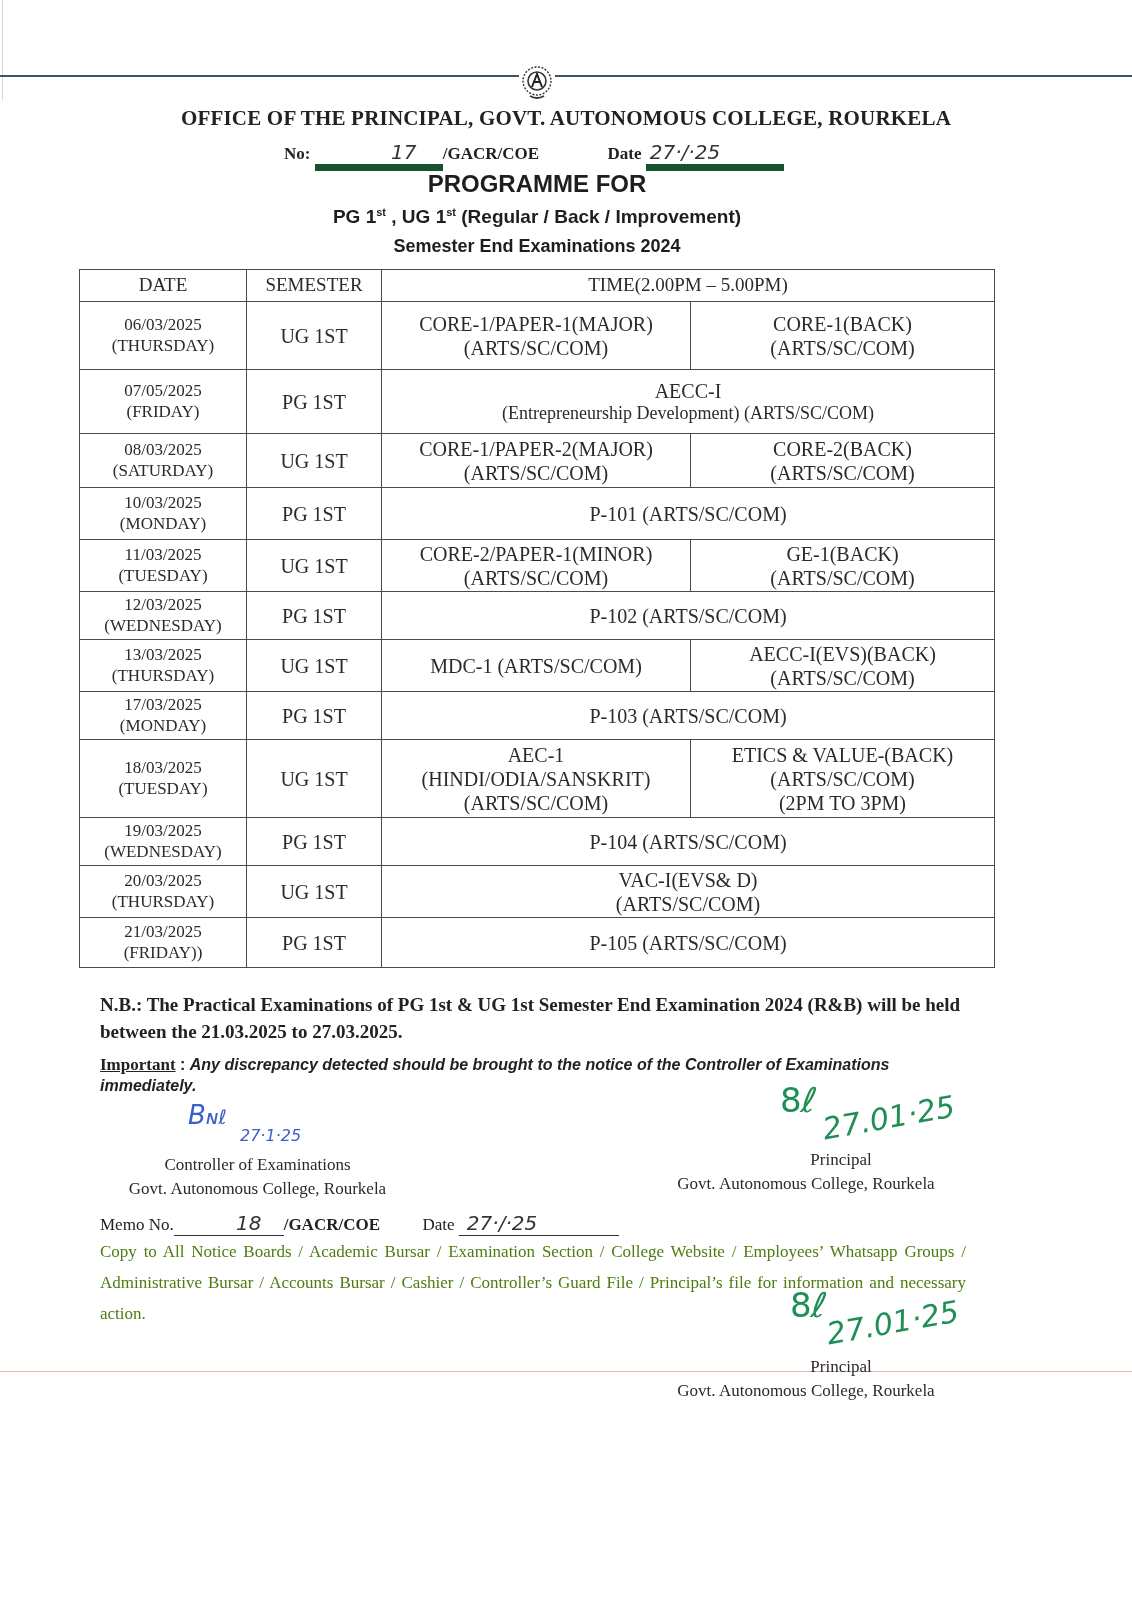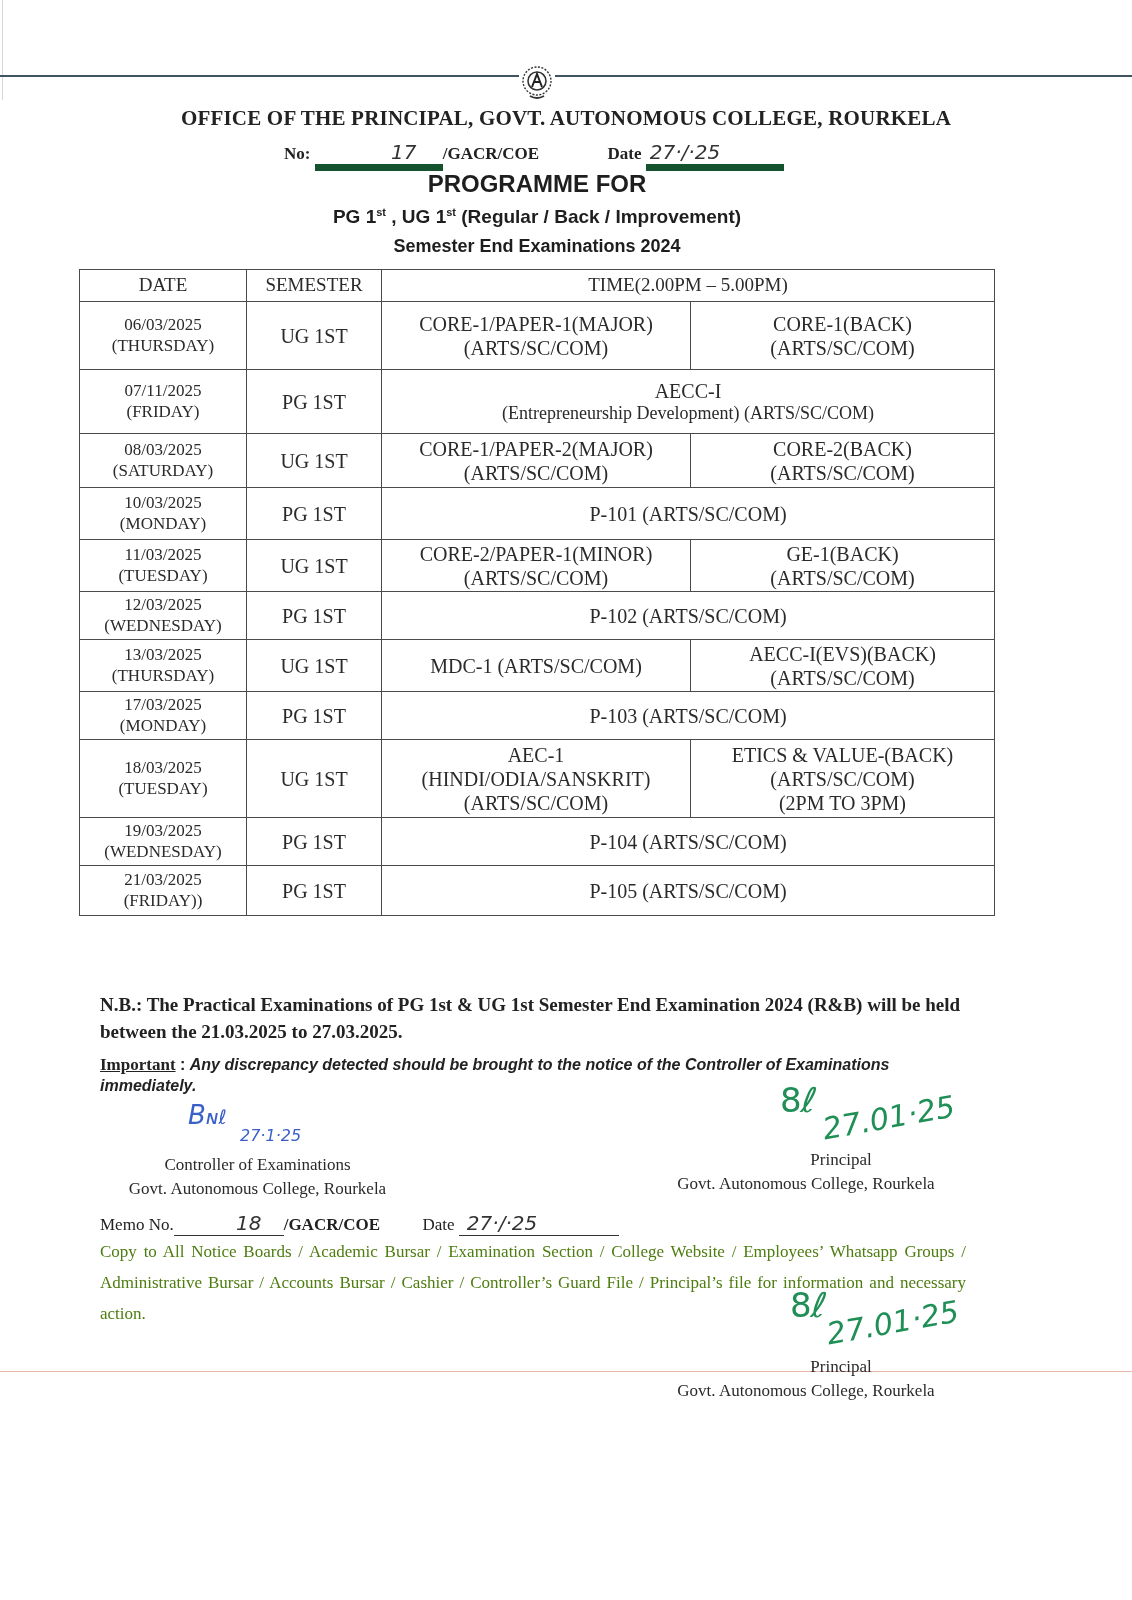--- a/index.html
+++ b/index.html
@@ -126,21 +126,21 @@
           <div>CORE-1/PAPER-1(MAJOR)</div>
           <div>(ARTS/SC/COM)</div>
         </td>
         <td class="c-ex">
           <div>CORE-1(BACK)</div>
           <div>(ARTS/SC/COM)</div>
         </td>
       </tr>
       <tr style="height: 64px;">
         <td class="c-date">
-          <div>07/11/2025</div>
+          <div>07/05/2025</div>
           <div>(FRIDAY)</div>
         </td>
         <td class="c-sem">PG 1ST</td>
         <td class="c-ex" colspan="2">
           <div>AECC-I</div>
           <div style="font-size: 18px;">(Entrepreneurship Development) (ARTS/SC/COM)</div>
         </td>
       </tr>
       <tr style="height: 54px;">
         <td class="c-date">
@@ -234,20 +234,31 @@
         </td>
       </tr>
       <tr style="height: 48px;">
         <td class="c-date">
           <div>19/03/2025</div>
           <div>(WEDNESDAY)</div>
         </td>
         <td class="c-sem">PG 1ST</td>
         <td class="c-ex" colspan="2">
           <div>P-104 (ARTS/SC/COM)</div>
+        </td>
+      </tr>
+      <tr style="height: 52px;">
+        <td class="c-date">
+          <div>20/03/2025</div>
+          <div>(THURSDAY)</div>
+        </td>
+        <td class="c-sem">UG 1ST</td>
+        <td class="c-ex" colspan="2">
+          <div>VAC-I(EVS&amp; D)</div>
+          <div>(ARTS/SC/COM)</div>
         </td>
       </tr>
       <tr style="height: 50px;">
         <td class="c-date">
           <div>21/03/2025</div>
           <div>(FRIDAY))</div>
         </td>
         <td class="c-sem">PG 1ST</td>
         <td class="c-ex" colspan="2">
           <div>P-105 (ARTS/SC/COM)</div>

